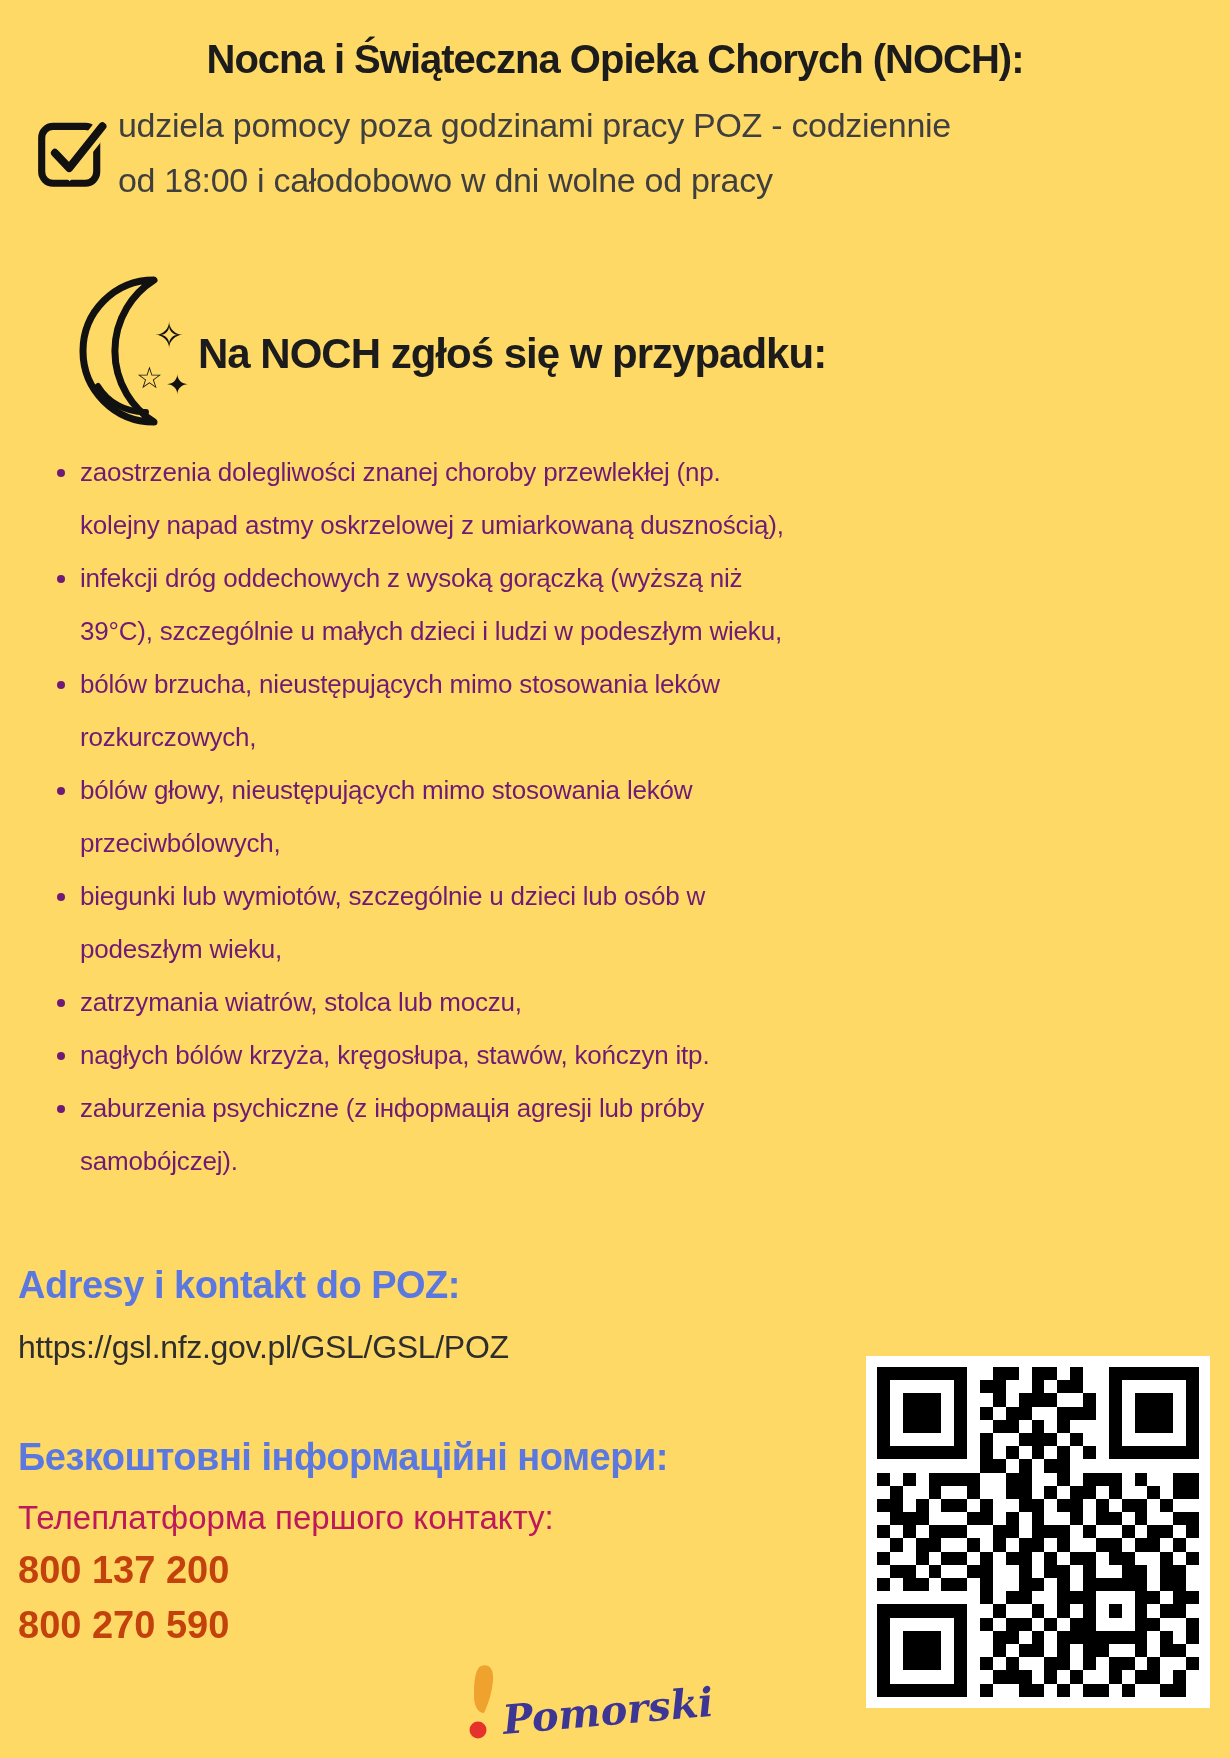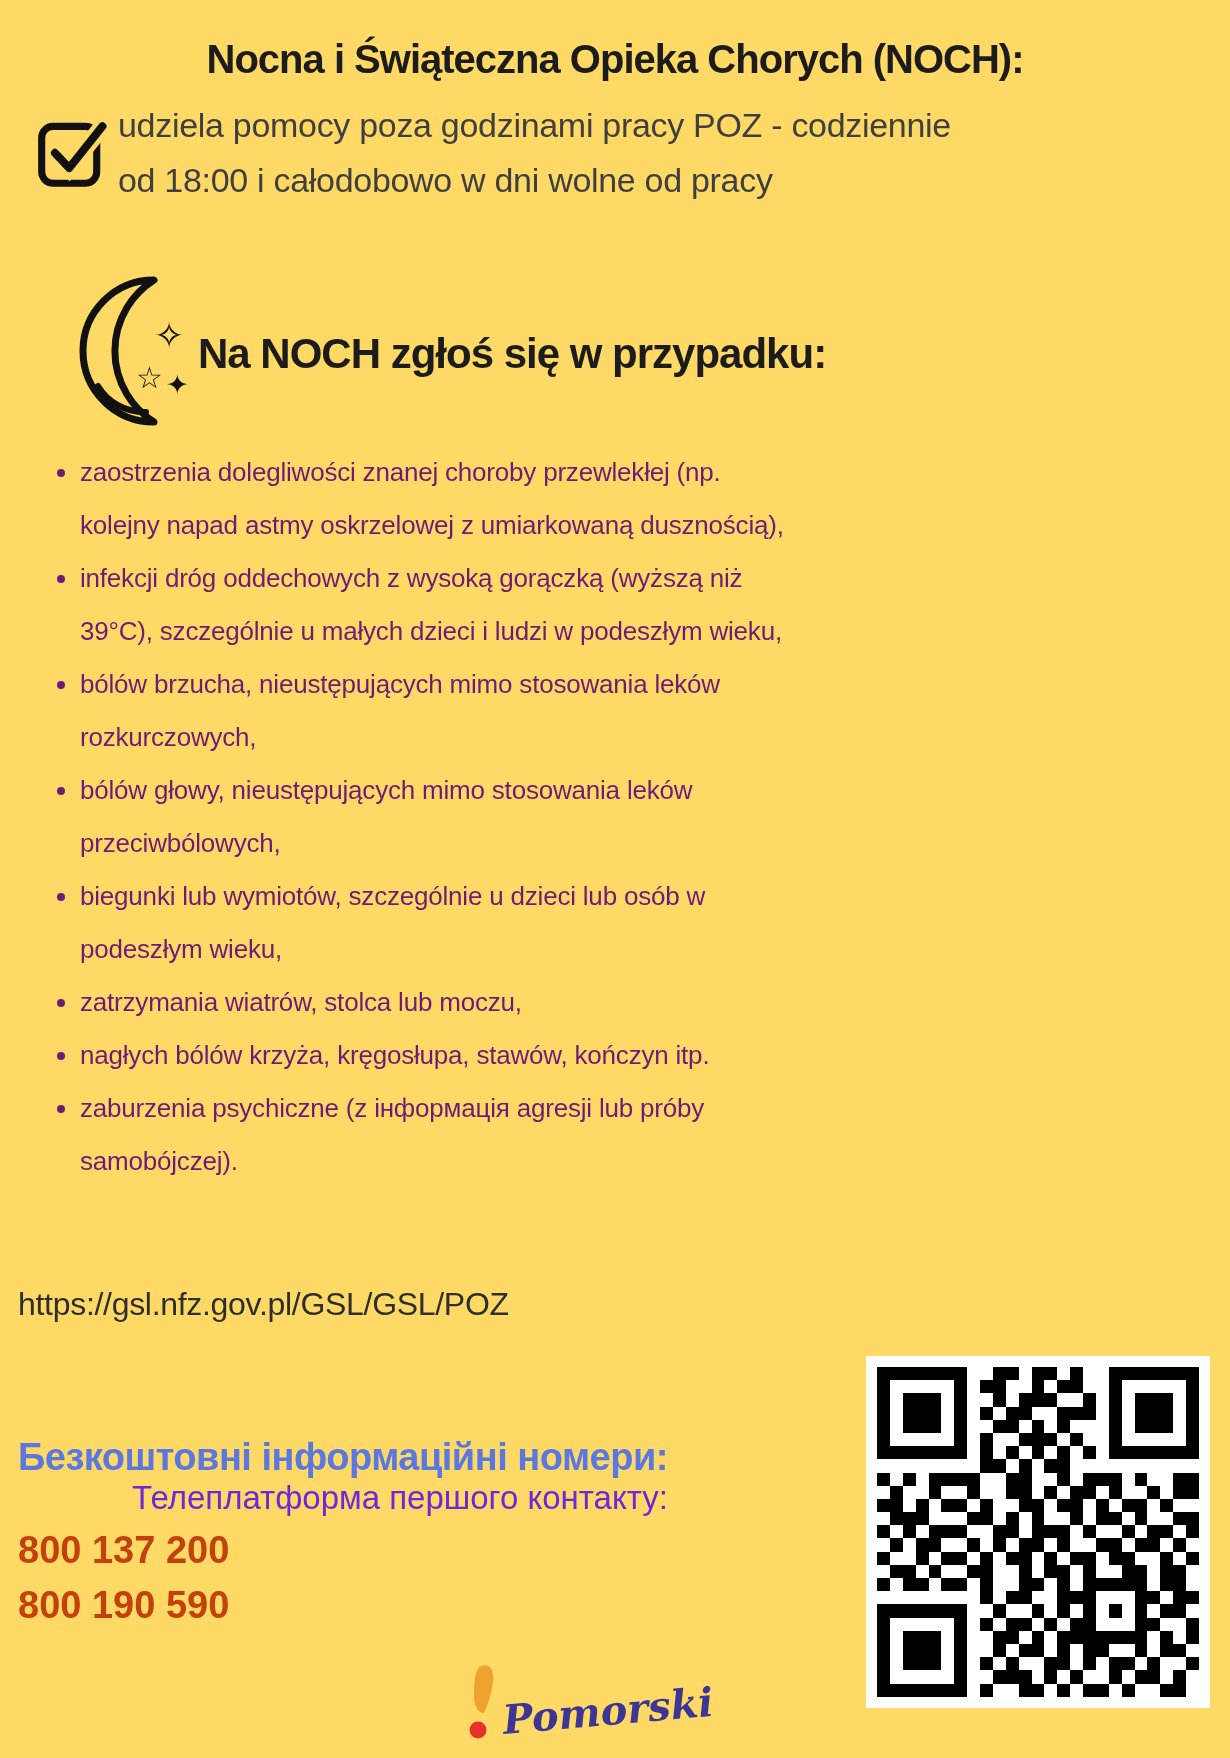--- a/index.html
+++ b/index.html
@@ -26,21 +26,21 @@
   ul.bullets{
     position:absolute;left:20px;top:446px;width:1140px;
     margin:0;padding:0 0 0 60px;
     font-size:26px;line-height:53px;color:#701a75;letter-spacing:-0.2px;
   }
   ul.bullets li{list-style:disc;white-space:pre-line;}
   .poz-block{position:absolute;left:18px;top:1264px;}
   .blue-heading{margin:0;font-size:38px;font-weight:700;color:var(--accent);letter-spacing:-0.5px;}
   .poz-url{margin-top:22px;font-size:32px;color:#2e2e2e;letter-spacing:-0.3px;}
   .info-block{position:absolute;left:18px;top:1436px;}
-  .info-label{margin-top:0;font-size:33px;color:#6d28d9;text-align:right;}
+  .info-label{margin-top:20px;font-size:33px;color:#be185d;}
   .info-number{margin-top:12px;font-size:38px;font-weight:700;color:#c2410c;}
   .qr-box{
     position:absolute;left:866px;top:1356px;width:344px;height:352px;
     background:#ffffff;box-sizing:border-box;padding:11px;
   }
   .qr-grid{display:grid;grid-template-columns:repeat(25,12.88px);grid-auto-rows:13.2px;}
   .qr-grid .d{background:#000;}
   .logo{position:absolute;left:462px;top:1660px;width:250px;height:98px;}
 </style>
 </head>
@@ -76,28 +76,29 @@
 przeciwbólowych,</li>
   <li>biegunki lub wymiotów, szczególnie u dzieci lub osób w
 podeszłym wieku,</li>
   <li>zatrzymania wiatrów, stolca lub moczu,</li>
   <li>nagłych bólów krzyża, kręgosłupa, stawów, kończyn itp.</li>
   <li>zaburzenia psychiczne (z інформація agresji lub próby
 samobójczej).</li>
 </ul>
 
 <div class="poz-block">
+  <h2 class="blue-heading">Adresy i kontakt do POZ:</h2>
   <div class="poz-url">https://gsl.nfz.gov.pl/GSL/GSL/POZ</div>
 </div>
 
 <div class="info-block">
   <h2 class="blue-heading">Безкоштовні інформаційні номери:</h2>
   <div class="info-label">Телеплатформа першого контакту:</div>
   <div class="info-number">800 137 200</div>
-  <div class="info-number">800 190 590</div>
+  <div class="info-number">800 270 590</div>
 </div>
 
 <div class="qr-box">
   <div class="qr-grid">
       <div class="d"></div>
       <div class="d"></div>
       <div class="d"></div>
       <div class="d"></div>
       <div class="d"></div>
       <div class="d"></div>

